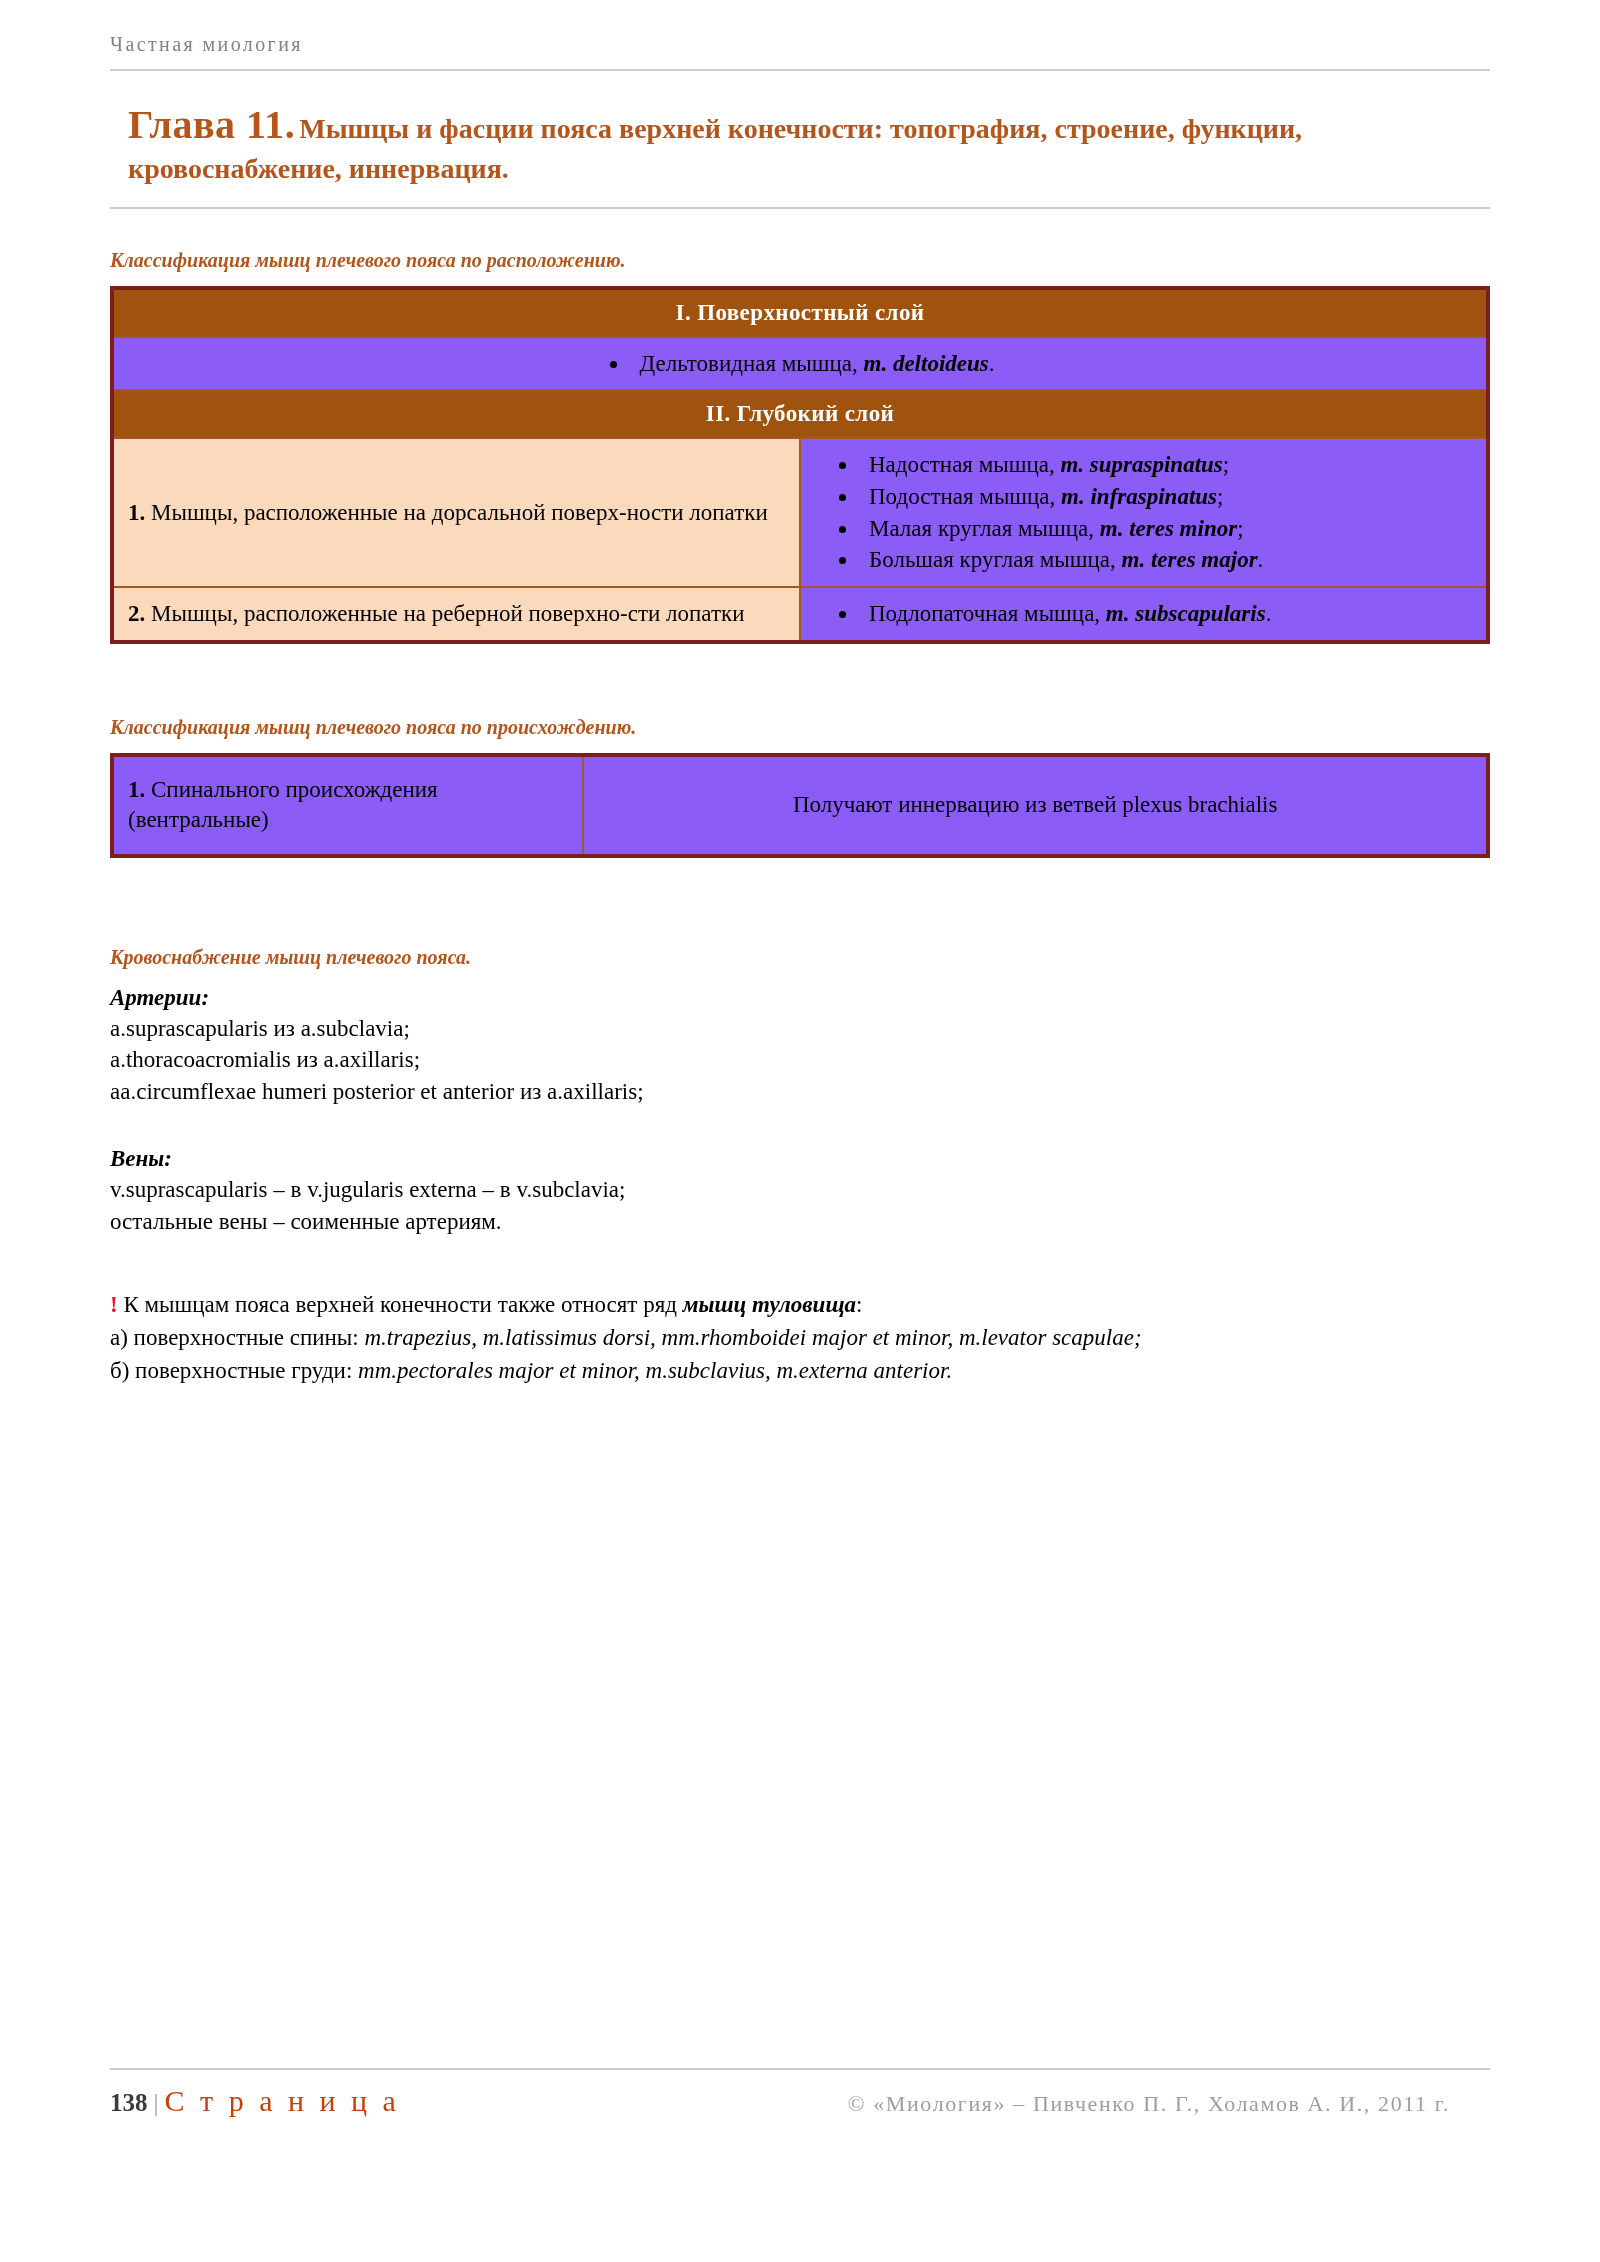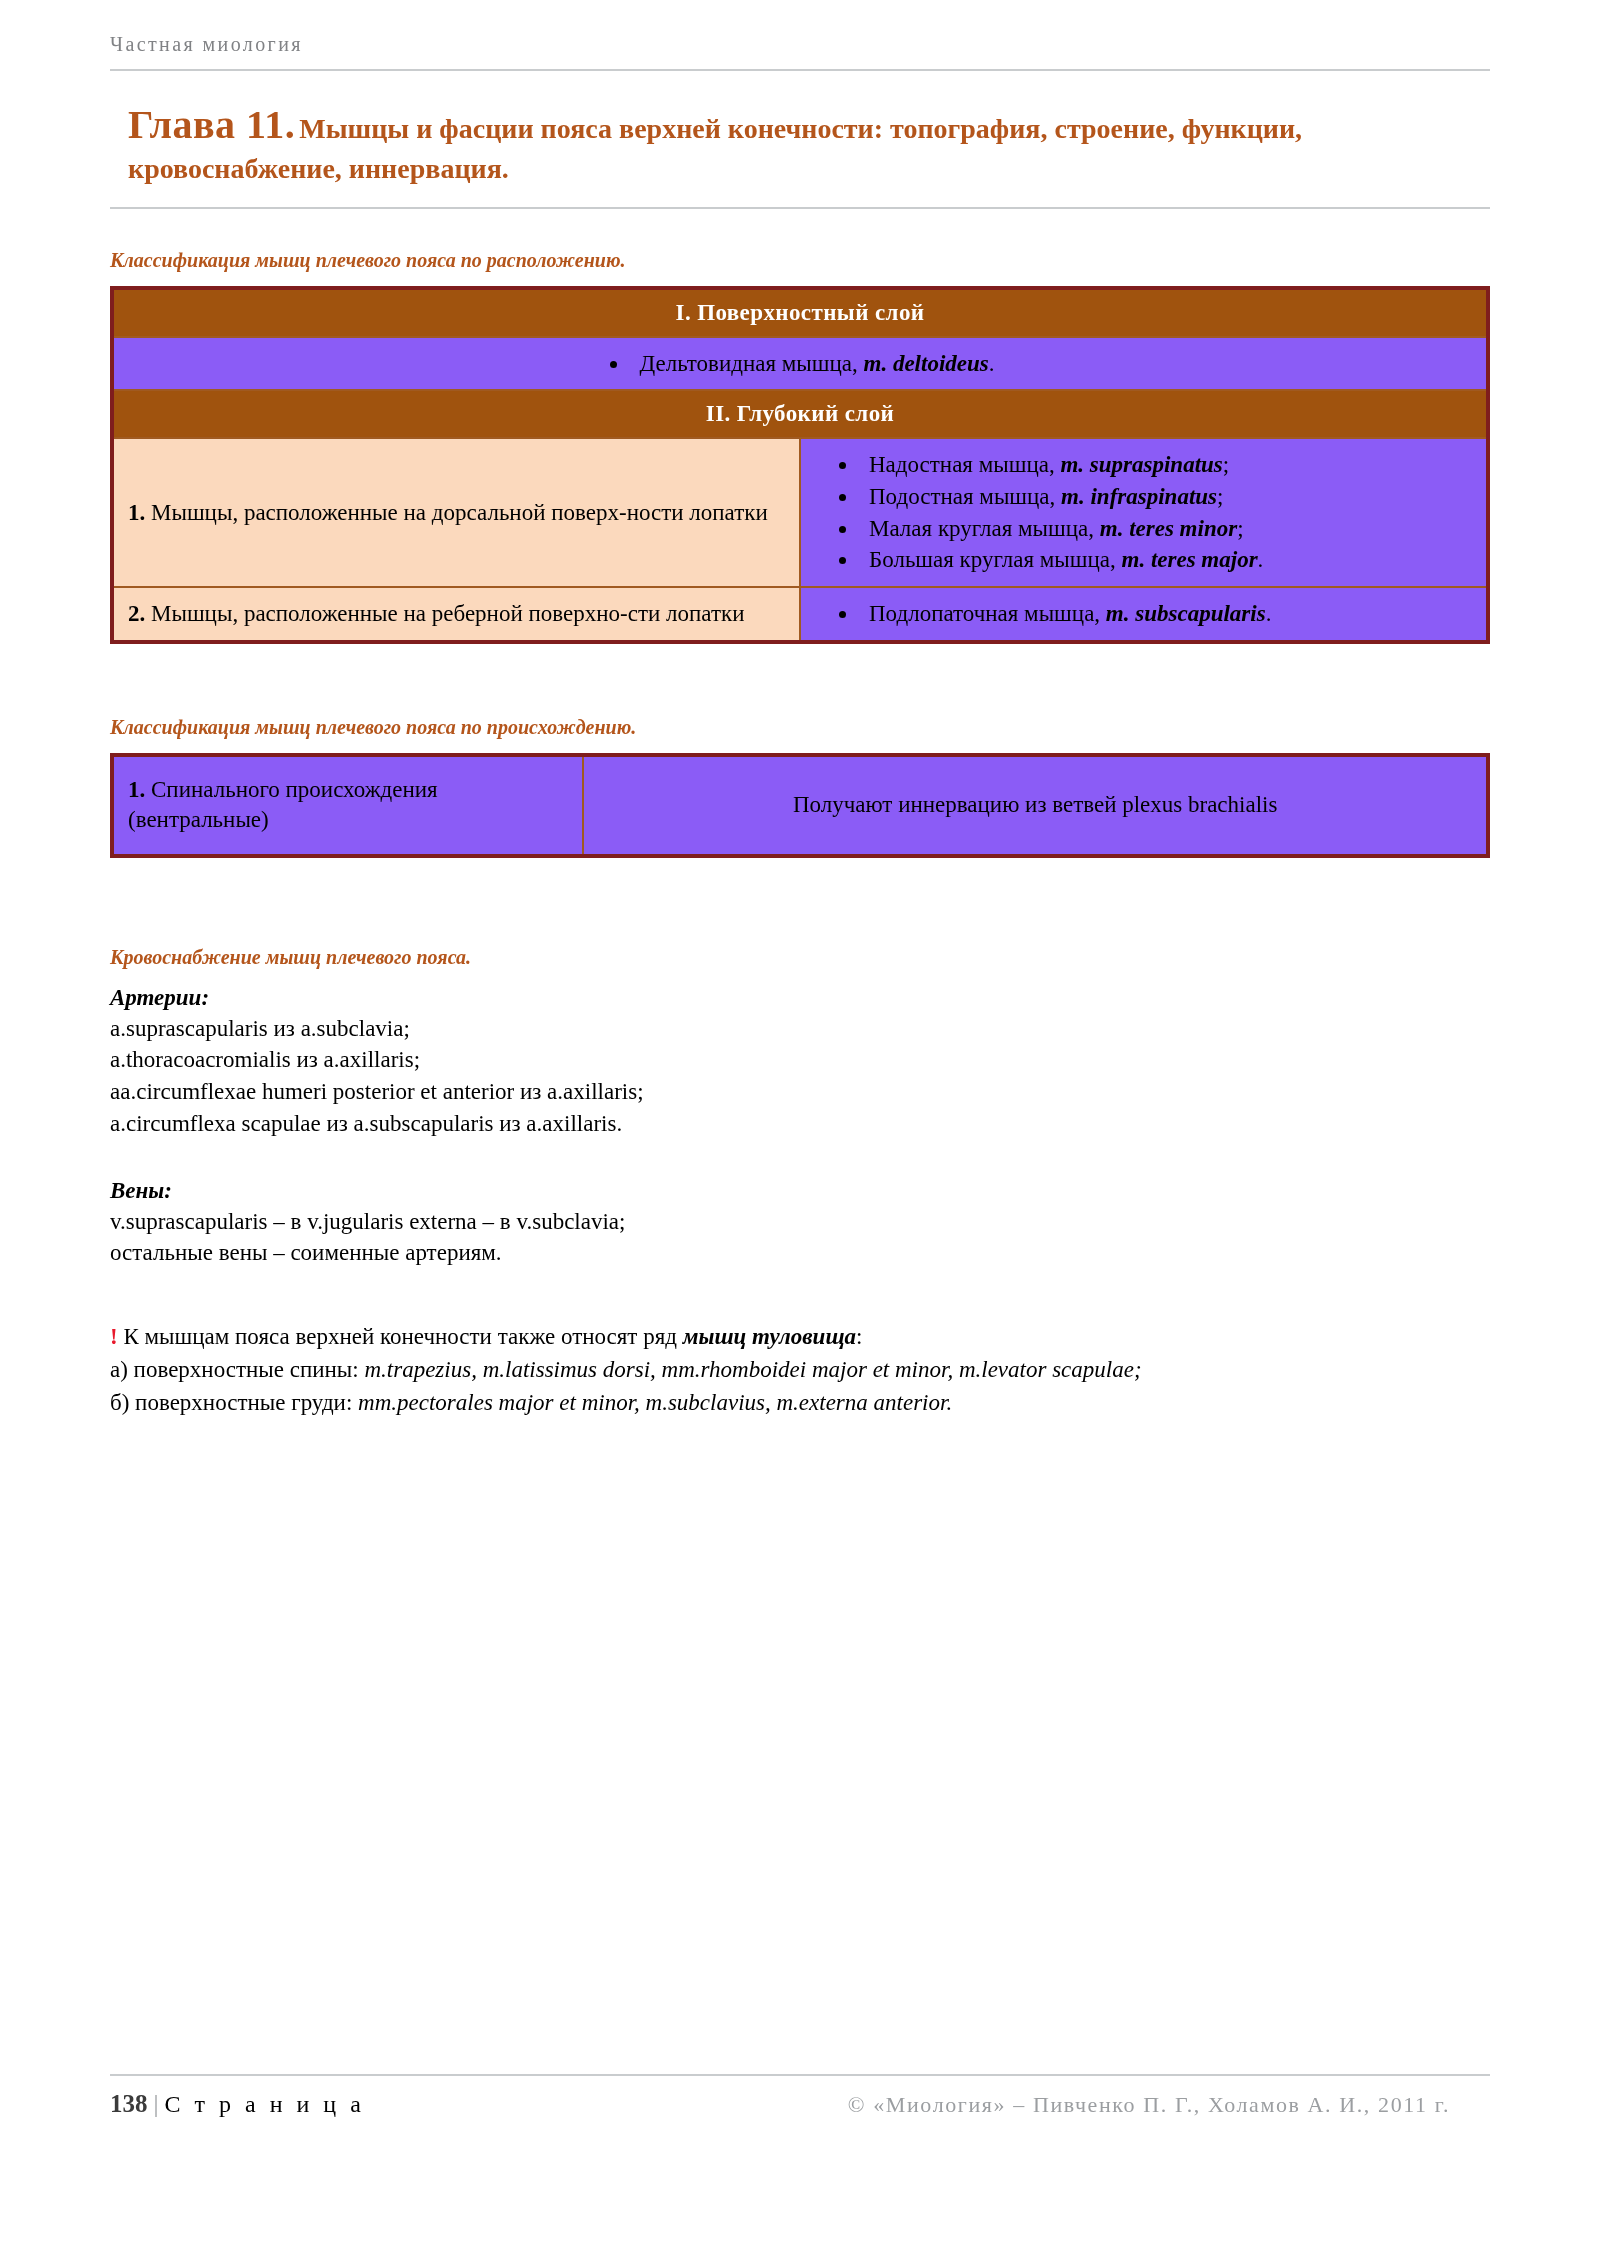--- a/index.html
+++ b/index.html
@@ -173,23 +173,23 @@
     font-size: 25px;
     font-weight: bold;
     color: #3b3b3b;
   }
   .foot-sep {
     color: #9b9ea1;
     margin: 0 6px;
     font-size: 25px;
   }
   .foot-pageword {
-    font-size: 24px;
+    font-size: 30px;
     letter-spacing: 4px;
-    color: #000000;
+    color: #c2410c;
   }
   .foot-copy {
     margin-left: auto;
     margin-right: 40px;
     font-size: 22px;
     letter-spacing: 1.6px;
     color: #9b9ea1;
   }
 </style>
 </head>
@@ -285,21 +285,20 @@
       </tr>
     </tbody>
   </table>
 
   <div class="section-caption" style="margin-top:88px;">Кровоснабжение мышц плечевого пояса.</div>
 
   <div class="subhead" style="margin-top:16px;">Артерии:</div>
   <div class="plainline">a.suprascapularis из a.subclavia;</div>
   <div class="plainline">a.thoracoacromialis из a.axillaris;</div>
   <div class="plainline">aa.circumflexae humeri posterior et anterior из a.axillaris;</div>
-  <div class="plainline">a.circumflexa scapulae из a.subscapularis из a.axillaris.</div>
 
   <div class="subhead" style="margin-top:38px;">Вены:</div>
   <div class="plainline">v.suprascapularis – в v.jugularis externa – в v.subclavia;</div>
   <div class="plainline">остальные вены – соименные артериям.</div>
 
   <div class="note-block">
     <div class="note-line">
       <span class="excl">!</span><span> К мышцам пояса верхней конечности также относят ряд </span><span class="bi">мышц туловища</span><span>:</span>
     </div>
     <div class="note-line">

